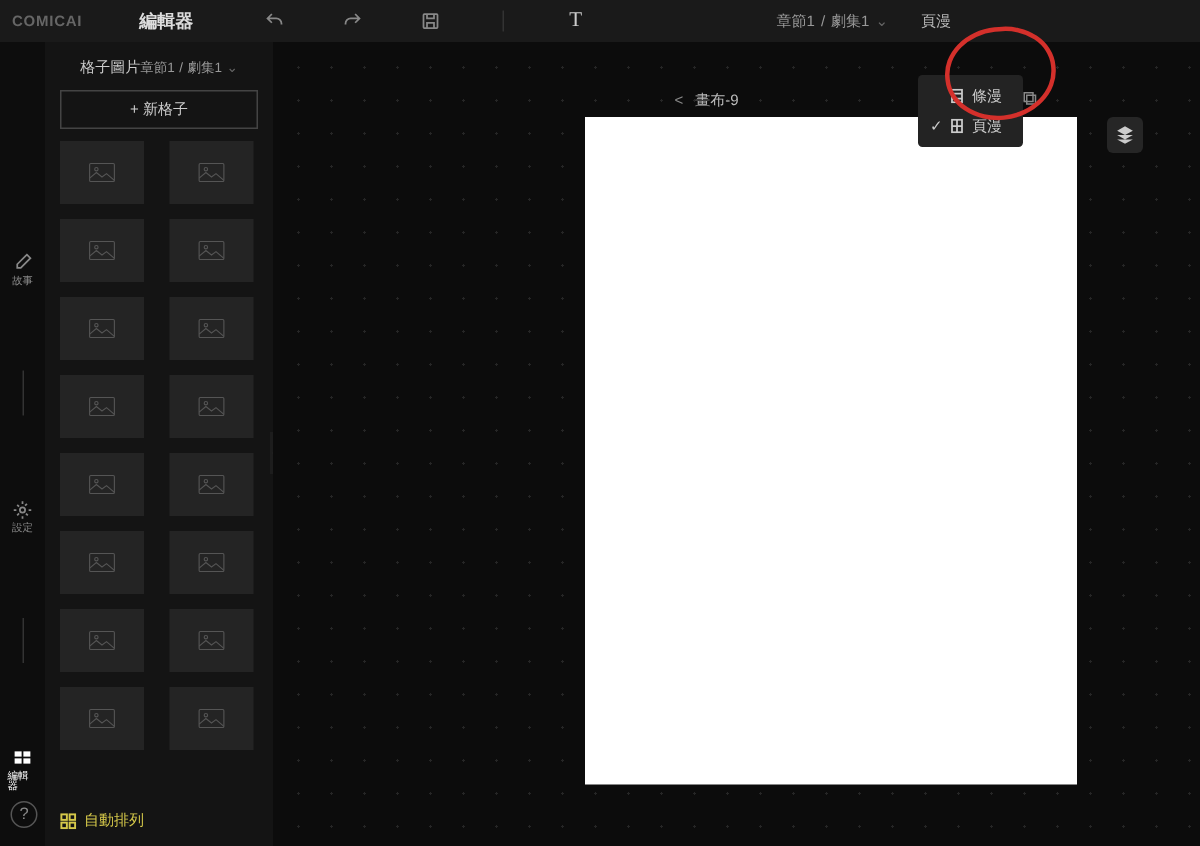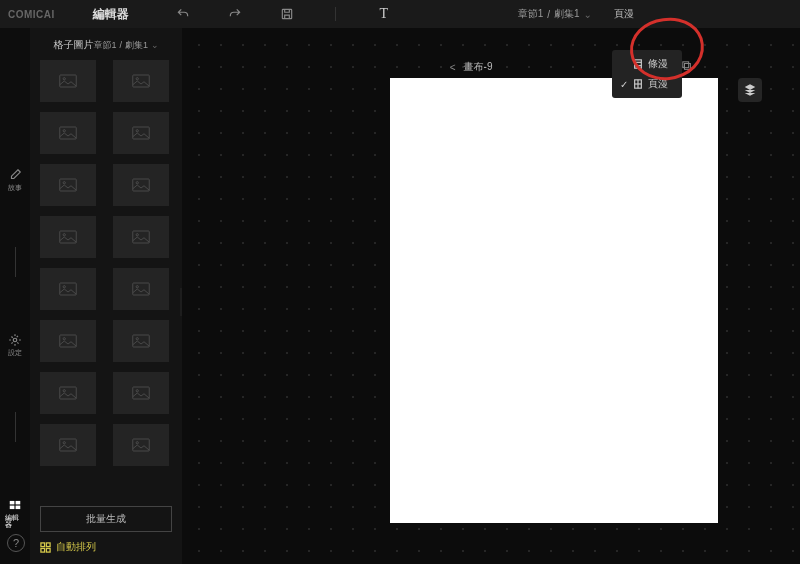--- a/index.html
+++ b/index.html
@@ -158,20 +158,21 @@
 
 <div class="sidepanel">
   <div class="panel-head">
     <span class="title">格子圖片</span>
     <span class="crumb">
       <span>章節1</span>/
       <span>劇集1</span>
       <span class="chev">⌄</span>
     </span>
   </div>
+  <div class="add-btn">+ 新格子</div>
   <div class="grid-wrap">
     <div class="grid">
       <div class="cell">
           <svg viewBox="0 0 24 18">
             <rect x="1" y="1" width="22" height="16" rx="1"></rect>
             <circle cx="7" cy="6" r="1.5"></circle>
             <path d="M1 14l6-5 5 4 4-3 7 6"></path>
           </svg>
         </div>
       <div class="cell">
@@ -275,21 +276,20 @@
       <div class="cell">
           <svg viewBox="0 0 24 18">
             <rect x="1" y="1" width="22" height="16" rx="1"></rect>
             <circle cx="7" cy="6" r="1.5"></circle>
             <path d="M1 14l6-5 5 4 4-3 7 6"></path>
           </svg>
         </div>
     </div>
   </div>
   <div class="panel-foot">
-    <div class="batch-btn">批量生成</div>
     <div class="auto-arrange">
       <svg viewBox="0 0 12 12" fill="none" stroke="currentColor" stroke-width="1.4">
           <rect x="1" y="1" width="4" height="4"></rect>
           <rect x="7" y="1" width="4" height="4"></rect>
           <rect x="1" y="7" width="4" height="4"></rect>
           <rect x="7" y="7" width="4" height="4"></rect>
         </svg>
       <span>自動排列</span>
     </div>
   </div>

